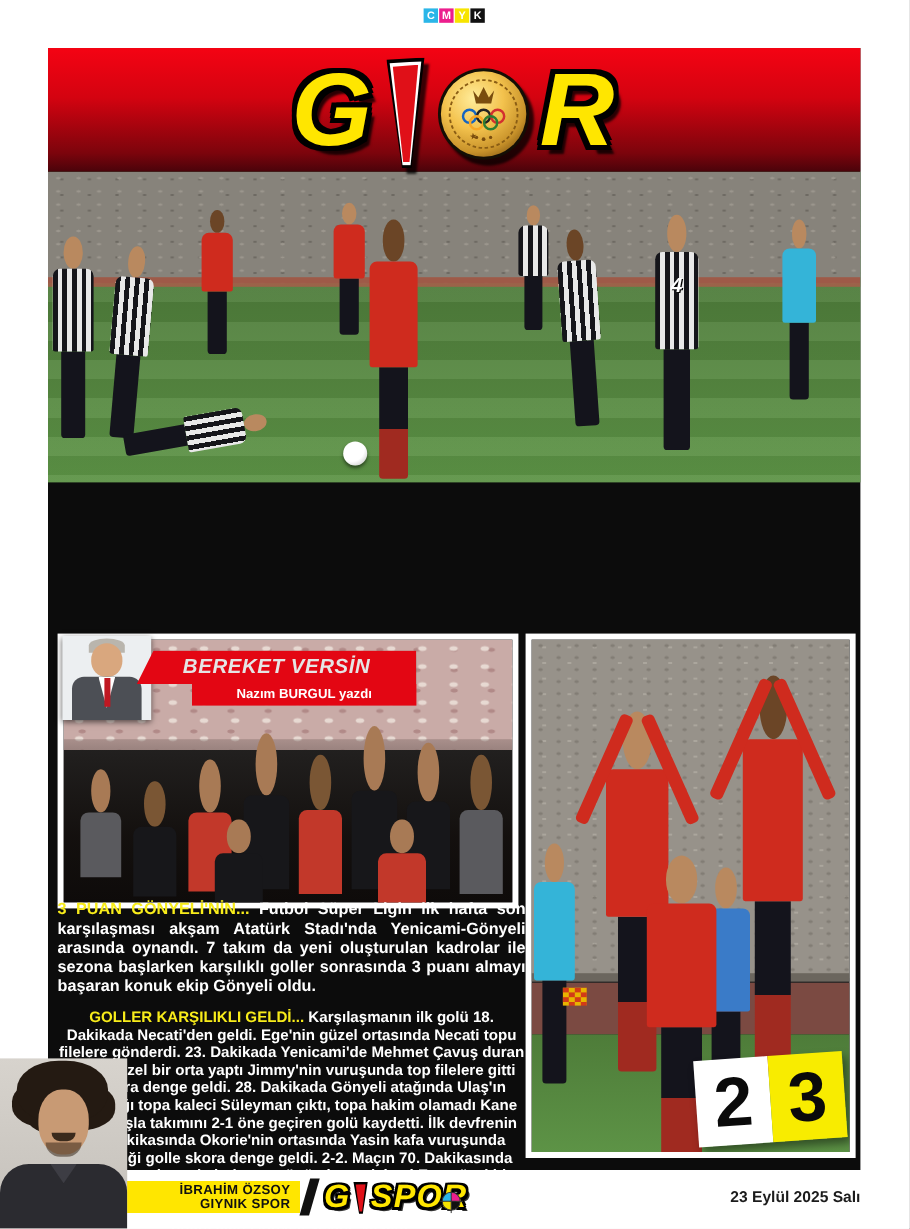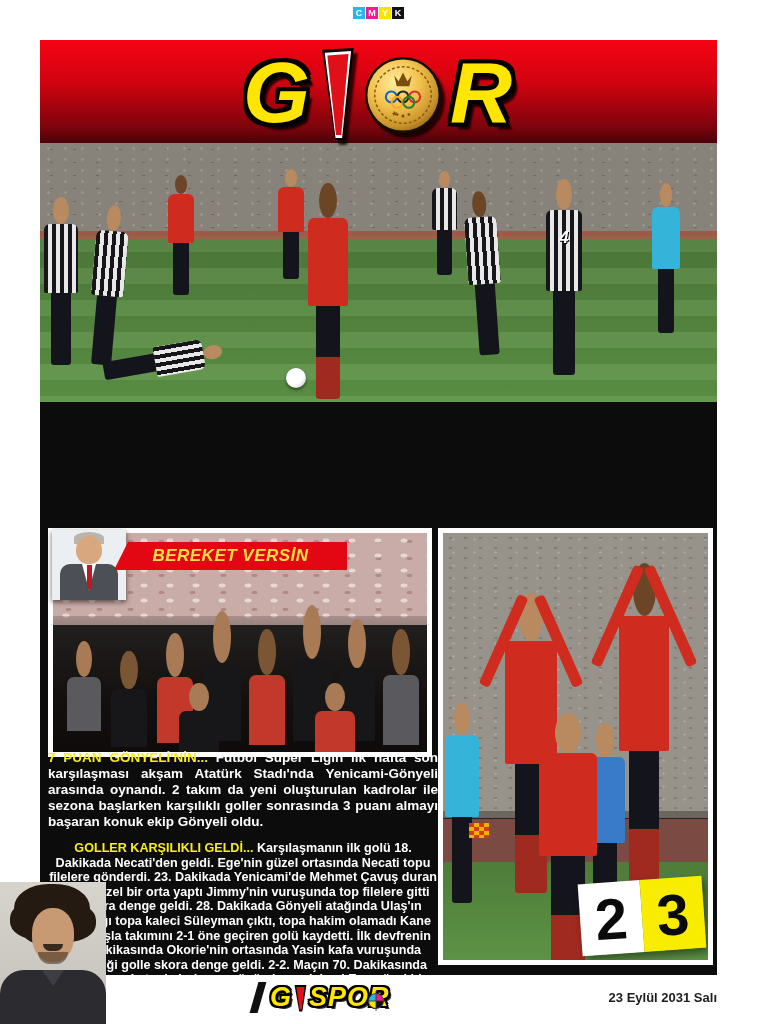--- a/index.html
+++ b/index.html
@@ -102,21 +102,21 @@
             background:#b9b5ad;}
   .col-suit{position:absolute;left:8px;top:34px;width:58px;height:36px;border-radius:10px 10px 0 0;
             background:#4c4f55;}
   .col-shirt{position:absolute;left:30px;top:34px;width:14px;height:26px;background:#fff;
              clip-path:polygon(0 0,100% 0,50% 100%);}
   .col-tie{position:absolute;left:35px;top:35px;width:5px;height:24px;background:#c01822;}
   .banner-main{position:absolute;left:62px;top:16px;width:233px;height:28px;background:#e30613;
                clip-path:polygon(14px 0,100% 0,100% 100%,0 100%);
                display:flex;align-items:center;justify-content:center;
                box-shadow:2px 3px 4px rgba(0,0,0,.5);}
-  .banner-main span{color:#fde047;font-style:italic;font-weight:bold;font-size:17px;letter-spacing:.5px;}
+  .banner-main span{color:#e5e5e5;font-style:italic;font-weight:bold;font-size:17px;letter-spacing:.5px;}
   .banner-sub{position:absolute;left:108px;top:44px;width:187px;height:18px;background:#e30613;
               display:flex;align-items:center;justify-content:center;}
   .banner-sub span{color:#fff;font-weight:bold;font-size:11px;}
 
   
   .concrete{position:absolute;left:0;top:0;width:100%;height:66%;
             background:#97928a;
             background-image:radial-gradient(#827d75 1.6px,transparent 2.2px),
                              radial-gradient(#aba69d 1.4px,transparent 2px);
             background-size:15px 10px,21px 13px;}
@@ -338,20 +338,23 @@
       <div class="col-photo">
         <i class="col-hair"></i>
         <i class="col-head"></i>
         <i class="col-suit"></i>
         <i class="col-shirt"></i>
         <i class="col-tie"></i>
       </div>
       <div class="banner-main">
         <span>BEREKET VERSİN</span>
       </div>
+      <div class="banner-sub">
+        <span>Nazım BURGUL yazdı</span>
+      </div>
     </div>
 
     <div class="frame frame-cele">
       <div class="scene">
         <div class="concrete"></div>
         <div class="walledge"></div>
         <div class="track"></div>
         <div class="grass"></div>
 
         <div class="fig" style="left:2px;top:170px;width:34px;height:200px;">
@@ -382,34 +385,38 @@
           </div>
 
         <div class="score">
           <div class="tile home">2</div>
           <div class="tile away">3</div>
         </div>
       </div>
     </div>
 
     <div class="bodytext">
-      <p class="p1"><span class="lead">7 PUAN GÖNYELİ'NİN...</span><span> Futbol Süper Ligin ilk hafta son karşılaşması akşam Atatürk Stadı'nda Yenicami-Gönyeli arasında oynandı. 2 takım da yeni oluşturulan kadrolar ile sezona başlarken karşılıklı goller sonrasında 3 puanı almayı başaran konuk ekip Gönyeli oldu.</span></p>
+      <p class="p1"><span class="lead">3 PUAN GÖNYELİ'NİN...</span><span> Futbol Süper Ligin ilk hafta son karşılaşması akşam Atatürk Stadı'nda Yenicami-Gönyeli arasında oynandı. 7 takım da yeni oluşturulan kadrolar ile sezona başlarken karşılıklı goller sonrasında 3 puanı almayı başaran konuk ekip Gönyeli oldu.</span></p>
       <p class="p2"><span class="lead">GOLLER KARŞILIKLI GELDİ...</span><span> Karşılaşmanın ilk golü 18. Dakikada Necati'den geldi. Ege'nin güzel ortasında Necati topu filelere gönderdi. 23. Dakikada Yenicami'de Mehmet Çavuş duran topta güzel bir orta yaptı Jimmy'nin vuruşunda top filelere gitti ve skora denge geldi. 28. Dakikada Gönyeli atağında Ulaş'ın ortaladığı topa kaleci Süleyman çıktı, topa hakim olamadı  Kane tek vuruşla takımını 2-1 öne geçiren golü kaydetti. İlk devfrenin son dakikasında Okorie'nin ortasında Yasin kafa vuruşunda kaydettiği golle skora denge geldi.  2-2. Maçın 70. Dakikasında Kane pasında topla buluşan günün başarılı ismi Ege güzel bir vuruşla takımına galibiyeti getiren golü kaydetti. 3-2. Maçın son saniyelerinde Gönyeli'de Jamiu kırmızı kart gördü. Maç sonu 3 puanı alan Gönyeli sevinç yaşadı.</span></p>
     </div>
   </div>
 
   <div class="author-photo">
     <i class="au-hair"></i>
     <i class="au-face"></i>
     <i class="au-stache"></i>
     <i class="au-beard"></i>
     <i class="au-body"></i>
     <i class="au-collar"></i>
   </div>
 
+  <div class="author-band">
+    <b>İBRAHİM ÖZSOY</b>
+    <b>GIYNIK SPOR</b>
+  </div>
   <div class="f-divider"></div>
 
   <div class="f-logo">
     <span class="f-seg">G</span>
     <span class="f-wedge">
         <i class="w1"></i>
         <i class="w3"></i>
       </span>
     <span class="f-seg">SPOR</span>
   </div>
@@ -417,15 +424,15 @@
   <svg class="regmark" viewBox="0 0 24 24" width="20" height="20">
     <path d="M12 12 L12 3 A9 9 0 0 0 3 12 Z" fill="#2bb6e8"></path>
     <path d="M12 12 L12 3 A9 9 0 0 1 21 12 Z" fill="#ec1e8d"></path>
     <path d="M12 12 L21 12 A9 9 0 0 1 12 21 Z" fill="#111"></path>
     <path d="M12 12 L12 21 A9 9 0 0 1 3 12 Z" fill="#f7e400"></path>
     <circle cx="12" cy="12" r="9" fill="none" stroke="#333" stroke-width="1"></circle>
     <line x1="12" y1="0" x2="12" y2="24" stroke="#333" stroke-width="1"></line>
     <line x1="0" y1="12" x2="24" y2="12" stroke="#333" stroke-width="1"></line>
   </svg>
 
-  <div class="f-date">23 Eylül 2031 Salı</div>
+  <div class="f-date">23 Eylül 2025 Salı</div>
 
 </div>
 
 </body></html>

